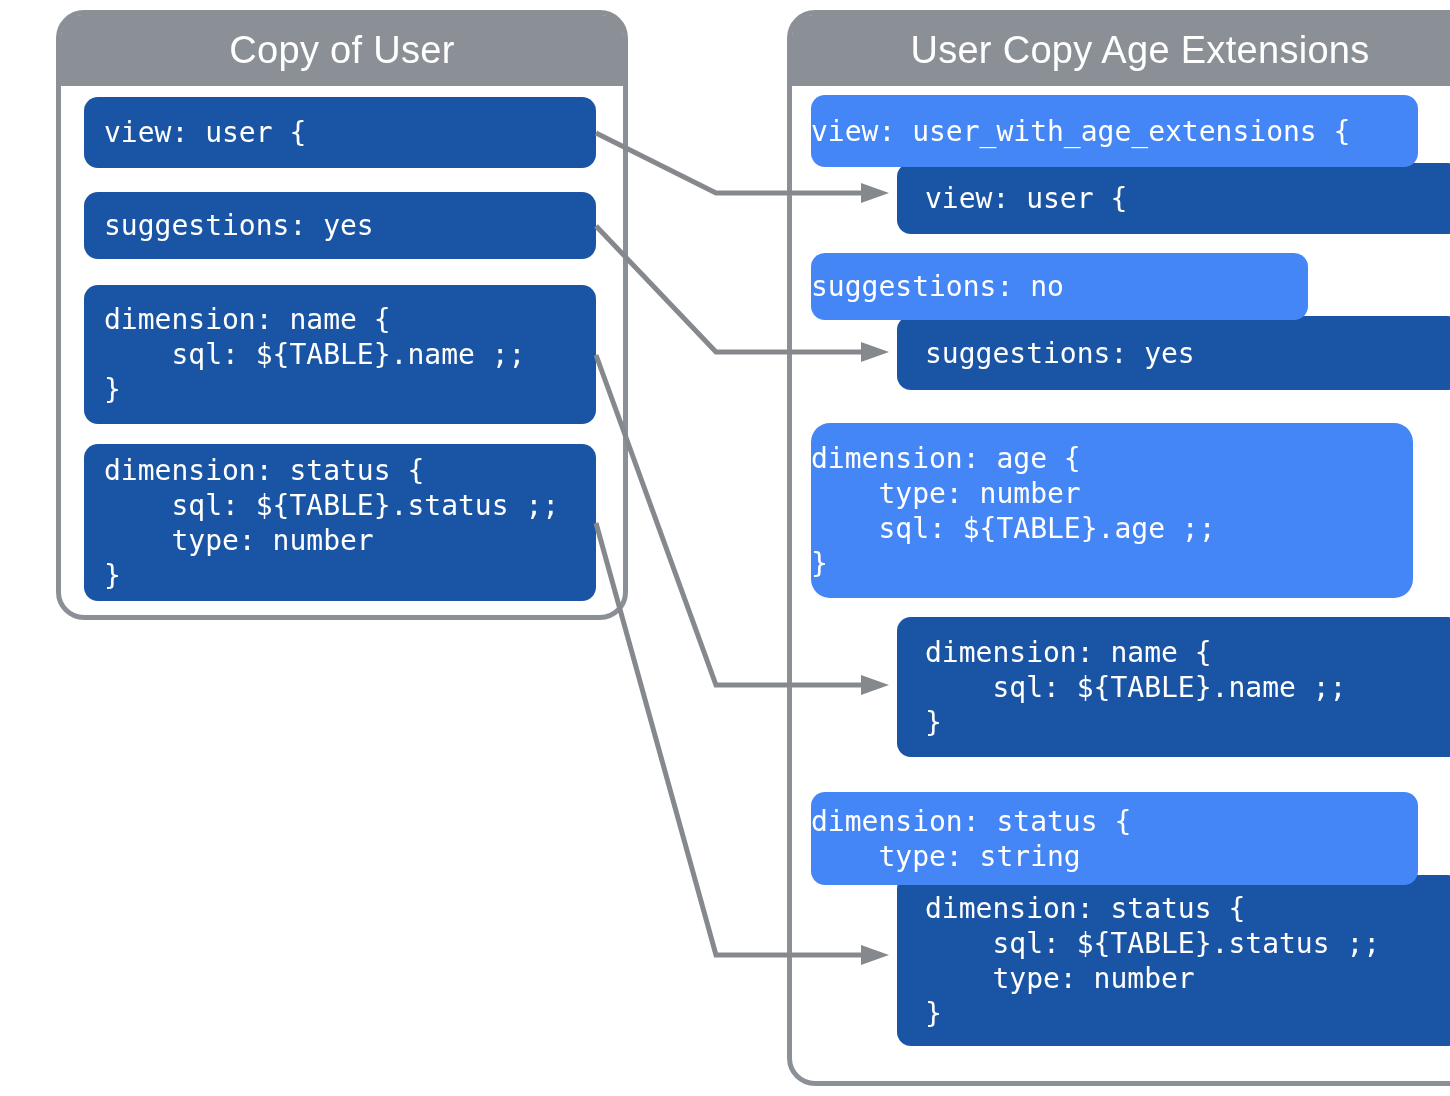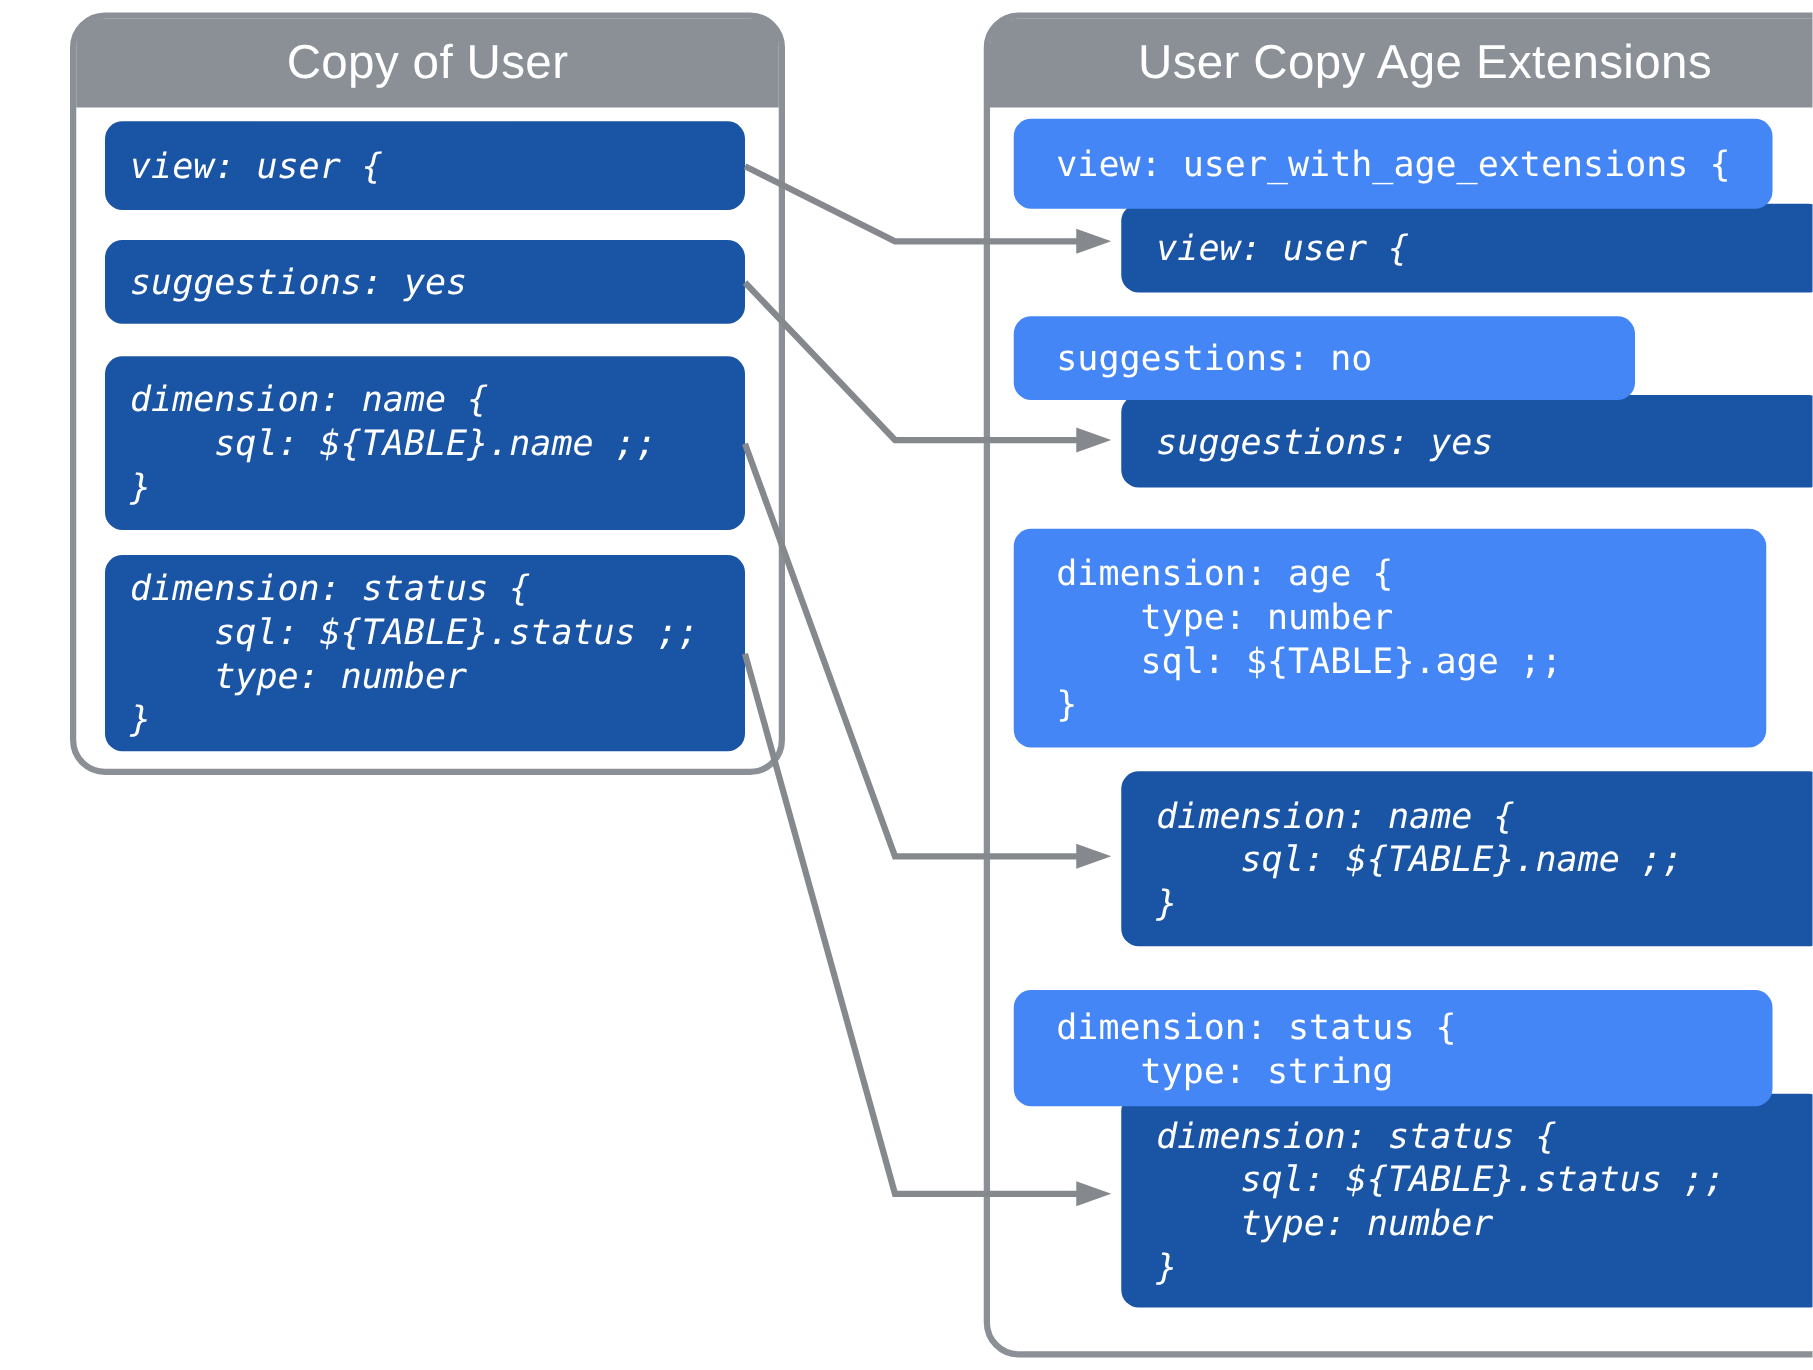--- a/index.html
+++ b/index.html
@@ -45,36 +45,36 @@
     box-sizing: border-box;
   }
   .code-block pre {
     margin: 0;
     font-family: "DejaVu Sans Mono", "Liberation Mono", monospace;
     font-size: 28px;
     line-height: 35px;
     white-space: pre;
     color: var(--code-text, #ffffff);
   }
-  .code-block.dark  { background: var(--block-dark, #1A54A4); z-index: 1; padding-left: 28px; font-style: italic; }
-  .code-block.light { background: var(--block-light, #4486F6); z-index: 2; padding-left: 34px; }
+  .code-block.dark  { background: var(--block-dark, #1A54A4); z-index: 1; padding-left: 28px; }
+  .code-block.light { background: var(--block-light, #4486F6); z-index: 2; }
   .code-block.left-col { padding-left: 20px; }
 
   
   .lb1 { left: 36px;  top: 97px;  width: 512px; height: 71px;  }
   .lb2 { left: 36px;  top: 192px; width: 512px; height: 67px;  }
   .lb3 { left: 36px;  top: 285px; width: 512px; height: 139px; }
   .lb4 { left: 36px;  top: 444px; width: 512px; height: 157px; }
 
   
   .rb1 { left: 763px; top: 95px;  width: 607px; height: 72px;  }
   .rb2 { left: 849px; top: 163px; width: 564px; height: 71px;  }
   .rb3 { left: 763px; top: 253px; width: 497px; height: 67px;  }
   .rb4 { left: 849px; top: 316px; width: 564px; height: 74px;  }
-  .rb5 { left: 763px; top: 423px; width: 602px; height: 175px; }
+  .rb5 { left: 763px; top: 423px; width: 602px; height: 175px; border-radius: 19px; }
   .rb6 { left: 849px; top: 617px; width: 564px; height: 140px; }
   .rb7 { left: 763px; top: 792px; width: 607px; height: 93px;  }
   .rb8 { left: 849px; top: 875px; width: 564px; height: 171px; }
 
   svg.connectors {
     position: absolute;
     left: 0; top: 0;
     width: 1450px;
     height: 1096px;
     z-index: 3;

